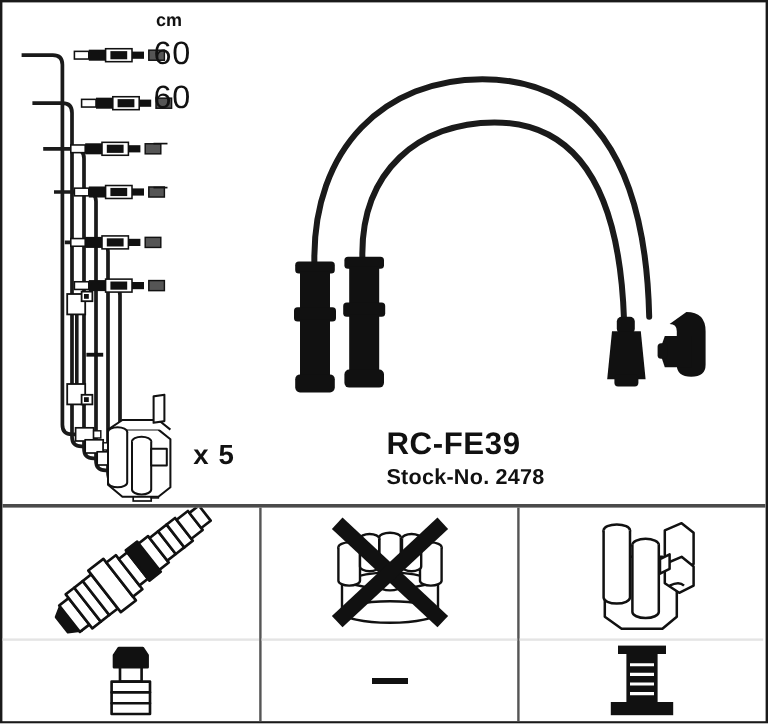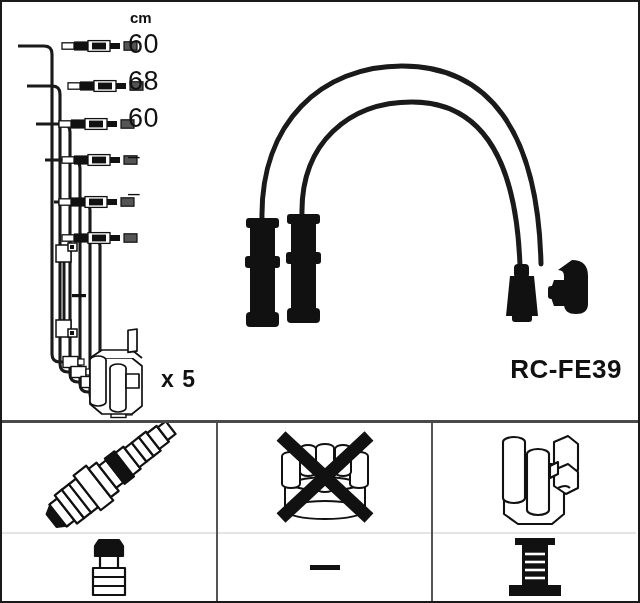--- a/index.html
+++ b/index.html
@@ -65,21 +65,21 @@
     font-weight: bold;
     color: #111;
     letter-spacing: 1px;
   }
 
   
   .title-block {
     position: absolute;
     right: 16px;
     top: 352px;
-    text-align: right;
+    text-align: left;
     width: 300px;
   }
   .product-code {
     font-size: 26px;
     font-weight: bold;
     color: #111;
     letter-spacing: 0.5px;
     line-height: 30px;
   }
   .stock-no {
@@ -252,30 +252,30 @@
         <path d="M570,258 q16,0 16,16 l0,28 q0,10 -12,10 q-12,0 -12,-10 l0,-28 q0,-6 -6,-6 z"></path>
         <path d="M552,278 l22,0 l0,26 l-22,0 q-6,-13 0,-26 z"></path>
         <rect x="546" y="284" width="8" height="13" rx="3"></rect>
       </g>
 
     </svg>
 
     <div class="meas-col">
       <div class="meas-header">cm</div>
       <div class="meas-val">60</div>
-      <div class="meas-val">68</div>
       <div class="meas-val">60</div>
       <div class="meas-val dash">–</div>
       <div class="meas-val dash">–</div>
     </div>
 
     <div class="qty-label">x 5</div>
 
     <div class="title-block">
       <div class="product-code">RC-FE39</div>
+      <div class="stock-no">Stock-No. 2478</div>
     </div>
 
   </div>
 
   <div id="icon-grid">
 
     <div class="grid-col c1">
       <div class="cell top">
         <svg width="200" height="110" viewBox="0 0 200 110">
           <g transform="rotate(-38 100 55)" stroke="#111" stroke-width="2.2" fill="#ffffff" stroke-linejoin="round">

